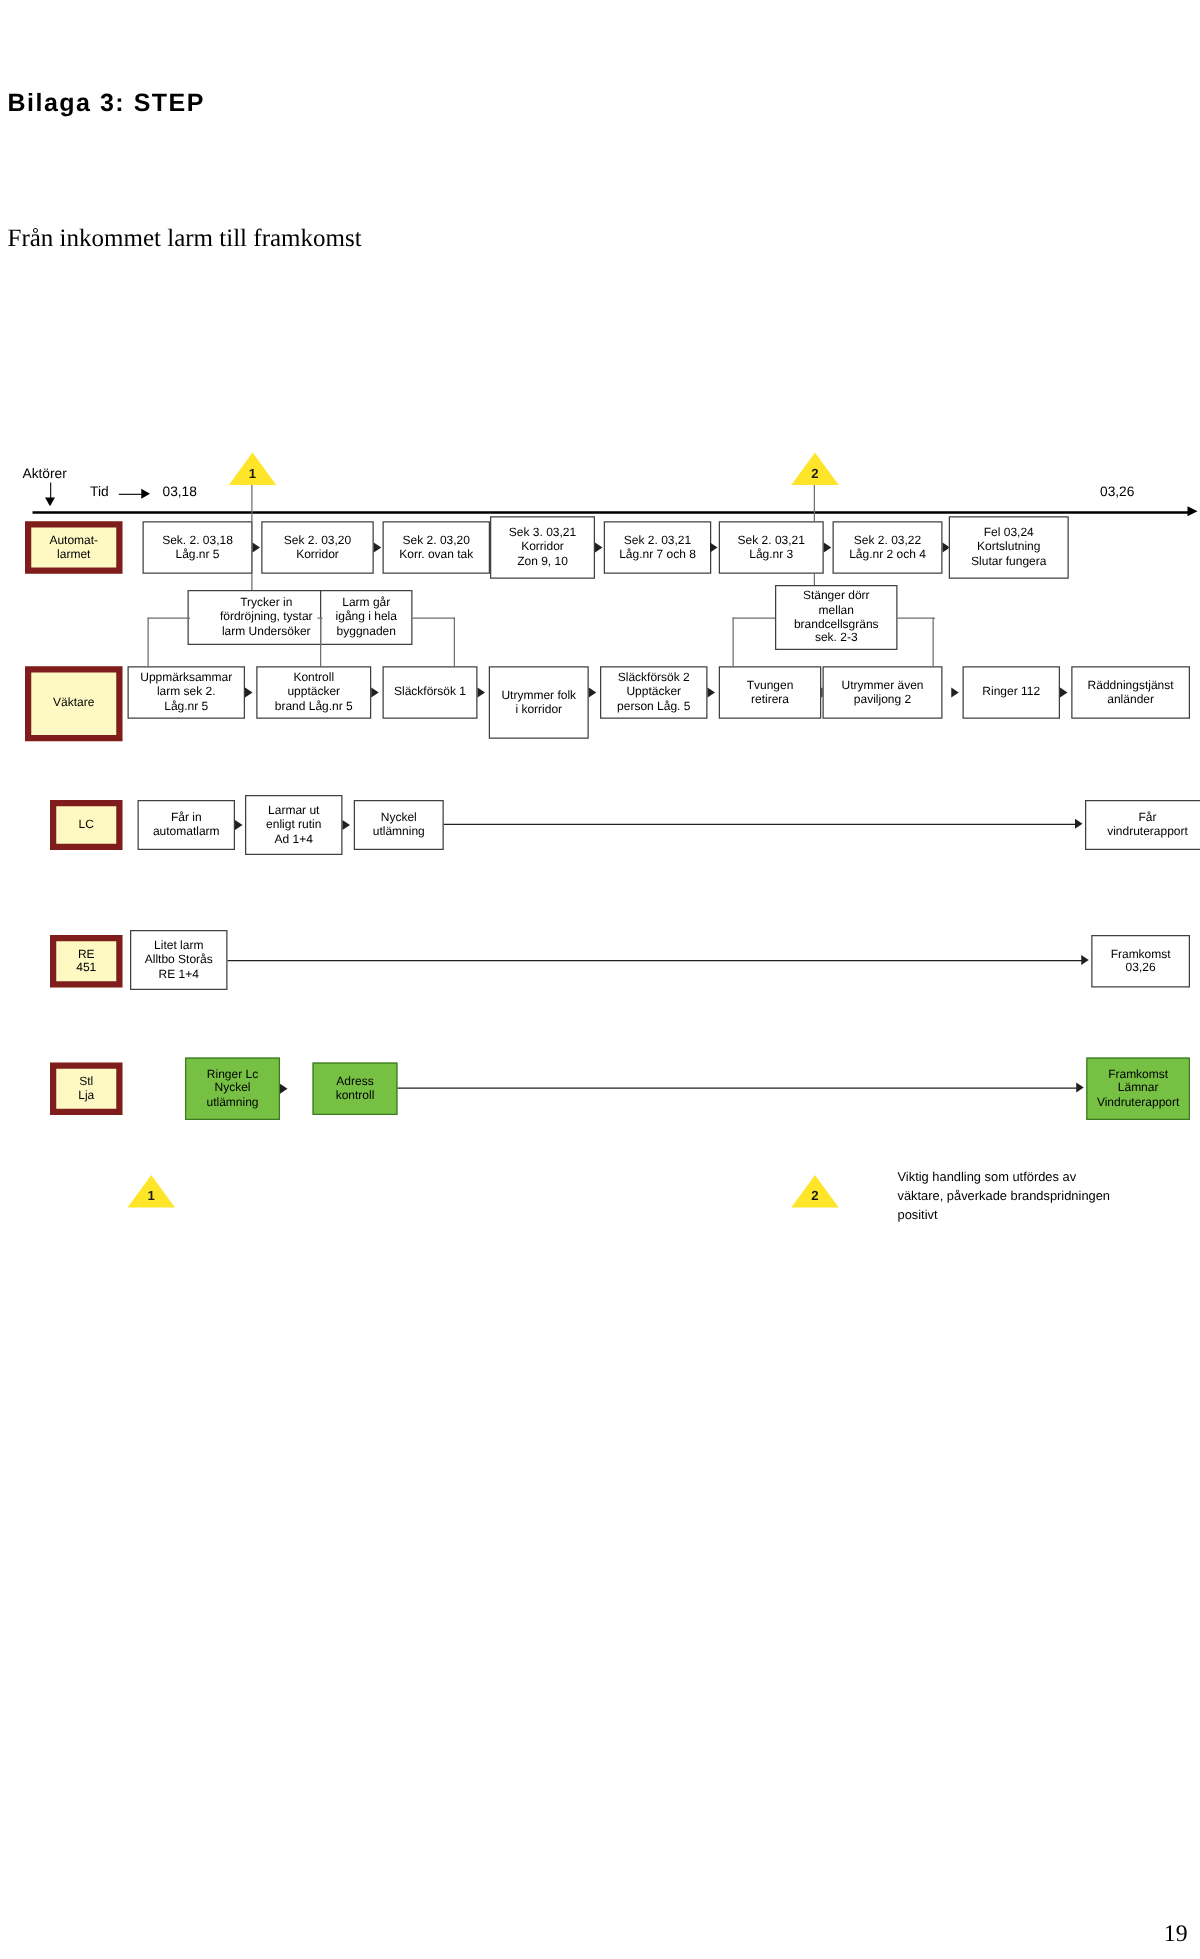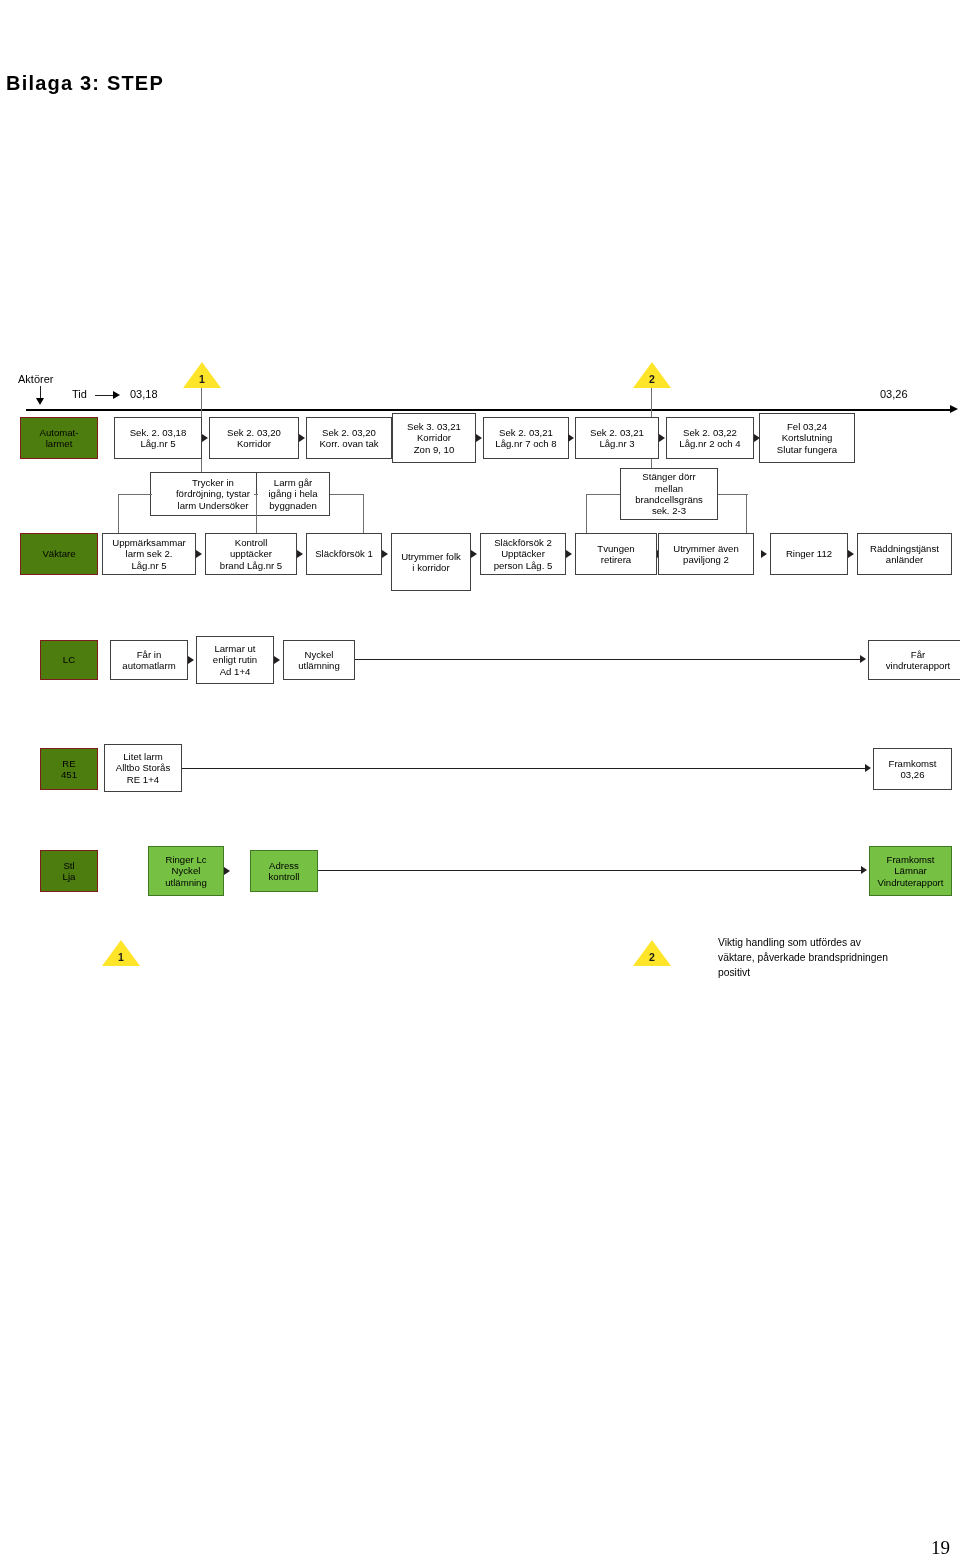--- a/index.html
+++ b/index.html
@@ -19,21 +19,21 @@
   .subtitle{position:absolute;left:6px;top:180px;font-size:20px;font-family:"Liberation Serif",serif;}
 
   
   .box{
     position:absolute;box-sizing:border-box;
     border:1px solid #404040;background:#ffffff;
     display:flex;align-items:center;justify-content:center;
     text-align:center;font-size:9.6px;line-height:1.18;
     padding:1px 2px;
   }
-  .box.actor{background:#4d7c0f;border:1px solid #7f1d1d;}
+  .box.actor{background:#fef9c3;border:5px solid #7f1d1d;}
   .box.green{background:#76c043;border:1px solid #3f7a22;}
   .line{position:absolute;background:#231f20;}
   .hline{height:1.4px;}
   .vline{width:1.4px;}
   .thin{background:#6f6f6f;}
   .arrow{
     position:absolute;width:0;height:0;
     border-top:4px solid transparent;border-bottom:4px solid transparent;
     border-left:6px solid #231f20;
   }
@@ -73,20 +73,21 @@
   .note{position:absolute;font-size:10.3px;line-height:1.45;}
   .pagenum{position:absolute;right:10px;bottom:8px;font-size:19px;font-family:"Liberation Serif",serif;}
 </style>
 </head>
 <body>
 
 <div class="page">
 
 
   <div class="title">Bilaga 3: STEP</div>
+  <div class="subtitle">Från inkommet larm till framkomst</div>
 
   <div class="tl-label" style="left:18px;top:373px;">Aktörer</div>
   <div class="line vline" style="left:40px;top:386px;height:16px;"></div>
   <div class="down-arrow" style="left:36px;top:398px;"></div>
 
   <div class="tl-label" style="left:72px;top:388px;">Tid</div>
   <div class="line hline" style="left:95px;top:395px;width:20px;"></div>
   <div class="right-arrow-sm" style="left:113px;top:391px;"></div>
 
   <div class="tl-label" style="left:130px;top:388px;">03,18</div>
@@ -159,21 +160,21 @@
   <div class="line hline thin" style="left:254px;top:494px;width:4px;"></div>
   <div class="line vline thin" style="left:256px;top:494px;height:40px;"></div>
   <div class="line hline thin" style="left:330px;top:494px;width:34px;"></div>
   <div class="line vline thin" style="left:363px;top:494px;height:40px;"></div>
 
   <div class="line hline thin" style="left:586px;top:494px;width:34px;"></div>
   <div class="line vline thin" style="left:586px;top:494px;height:40px;"></div>
   <div class="line hline thin" style="left:718px;top:494px;width:30px;"></div>
   <div class="line vline thin" style="left:746px;top:494px;height:40px;"></div>
 
-  <div class="box actor" style="left:20px;top:533px;width:78px;height:42px;">Väktare</div>
+  <div class="box actor" style="left:20px;top:533px;width:78px;height:60px;">Väktare</div>
 
   <div class="box" style="left:102px;top:533px;width:94px;height:42px;white-space:pre-line;">Uppmärksammar
 larm sek 2.
 Låg.nr 5</div>
   <div class="arrow" style="left:196px;top:550px;"></div>
 
   <div class="box" style="left:205px;top:533px;width:92px;height:42px;white-space:pre-line;">Kontroll
 upptäcker
 brand Låg.nr 5</div>
   <div class="arrow" style="left:297px;top:550px;"></div>

